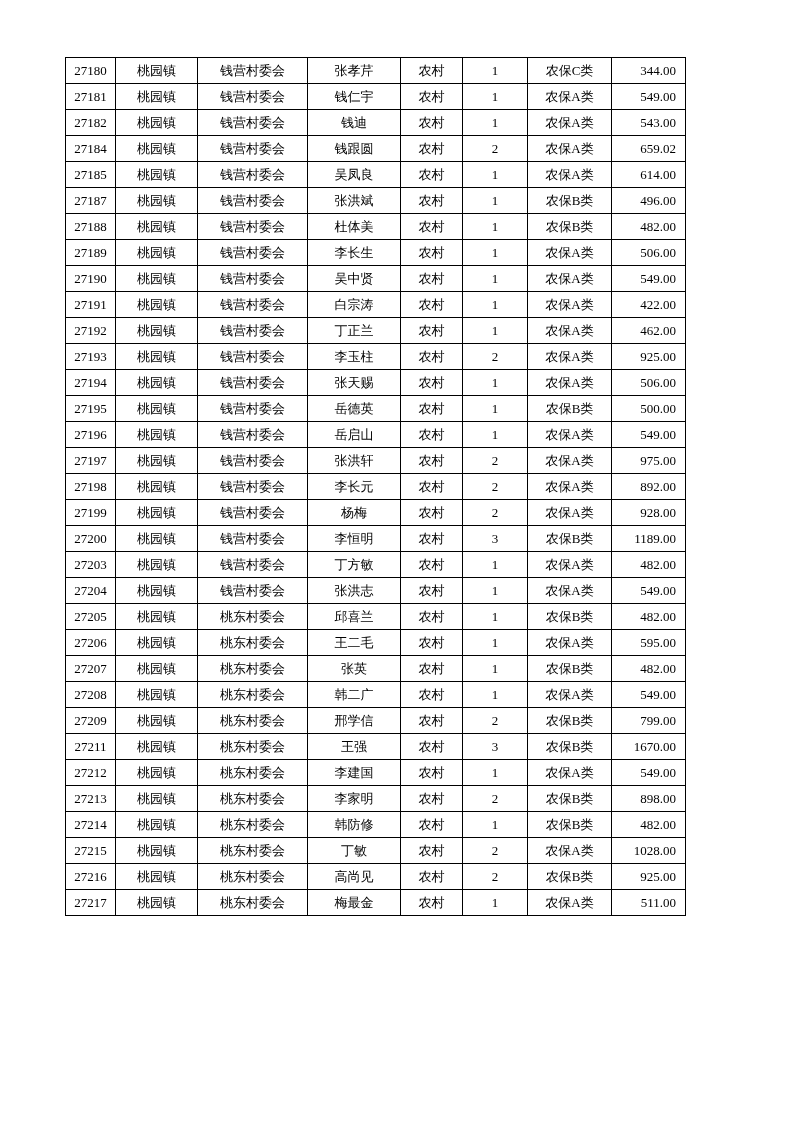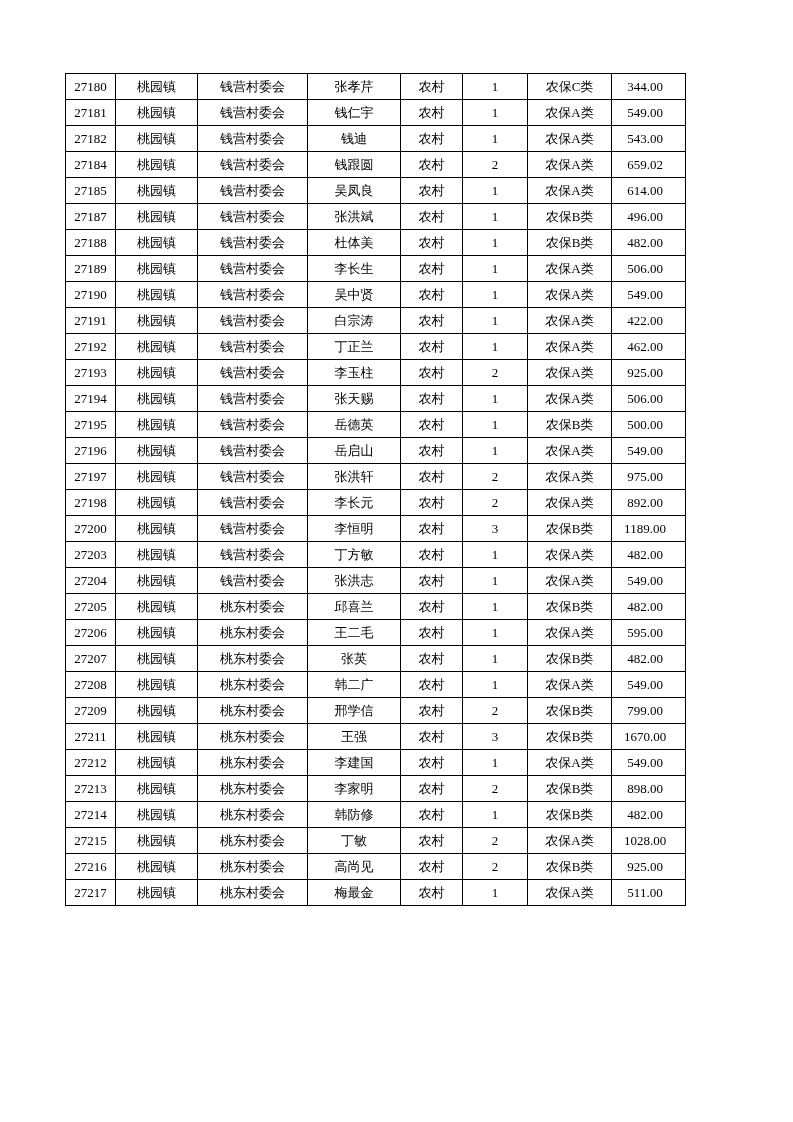--- a/index.html
+++ b/index.html
@@ -16,37 +16,37 @@
   .page {
     position: relative;
     width: 793px;
     height: 1122px;
     background: #ffffff;
     overflow: hidden;
   }
   table.data-table {
     position: absolute;
     left: 65px;
-    top: 73px;
+    top: 57px;
     border-collapse: collapse;
     table-layout: fixed;
     border-radius: 19px;
   }
   table.data-table td {
     border: 1px solid #000000;
     height: 25px;
     font-size: 13px;
     line-height: 25px;
     text-align: center;
     padding: 0 2px;
     overflow: hidden;
     white-space: nowrap;
   }
   table.data-table td.amount {
-    text-align: center;
+    text-align: right;
     padding-right: 9px;
   }
   col.c-id        { width: 50px; }
   col.c-town      { width: 82px; }
   col.c-committee { width: 110px; }
   col.c-name      { width: 93px; }
   col.c-res       { width: 62px; }
   col.c-count     { width: 65px; }
   col.c-class     { width: 84px; }
   col.c-amount    { width: 74px; }
@@ -231,20 +231,30 @@
           <td>27198</td>
           <td>桃园镇</td>
           <td>钱营村委会</td>
           <td>李长元</td>
           <td>农村</td>
           <td>2</td>
           <td>农保A类</td>
           <td class="amount">892.00</td>
         </tr>
         <tr>
+          <td>27199</td>
+          <td>桃园镇</td>
+          <td>钱营村委会</td>
+          <td>杨梅</td>
+          <td>农村</td>
+          <td>2</td>
+          <td>农保A类</td>
+          <td class="amount">928.00</td>
+        </tr>
+        <tr>
           <td>27200</td>
           <td>桃园镇</td>
           <td>钱营村委会</td>
           <td>李恒明</td>
           <td>农村</td>
           <td>3</td>
           <td>农保B类</td>
           <td class="amount">1189.00</td>
         </tr>
         <tr>

